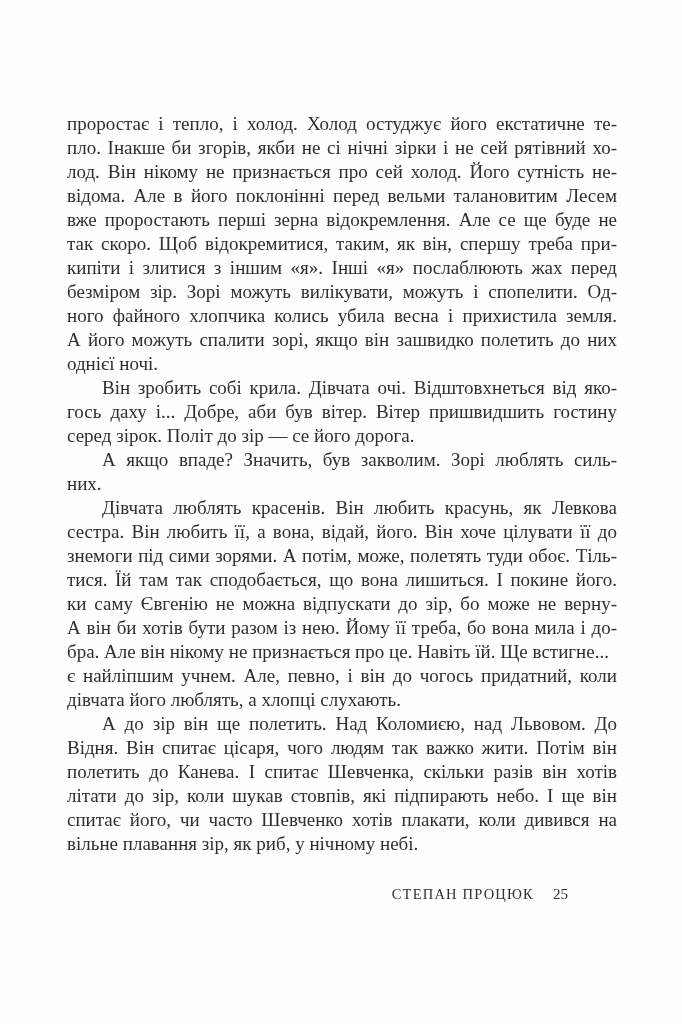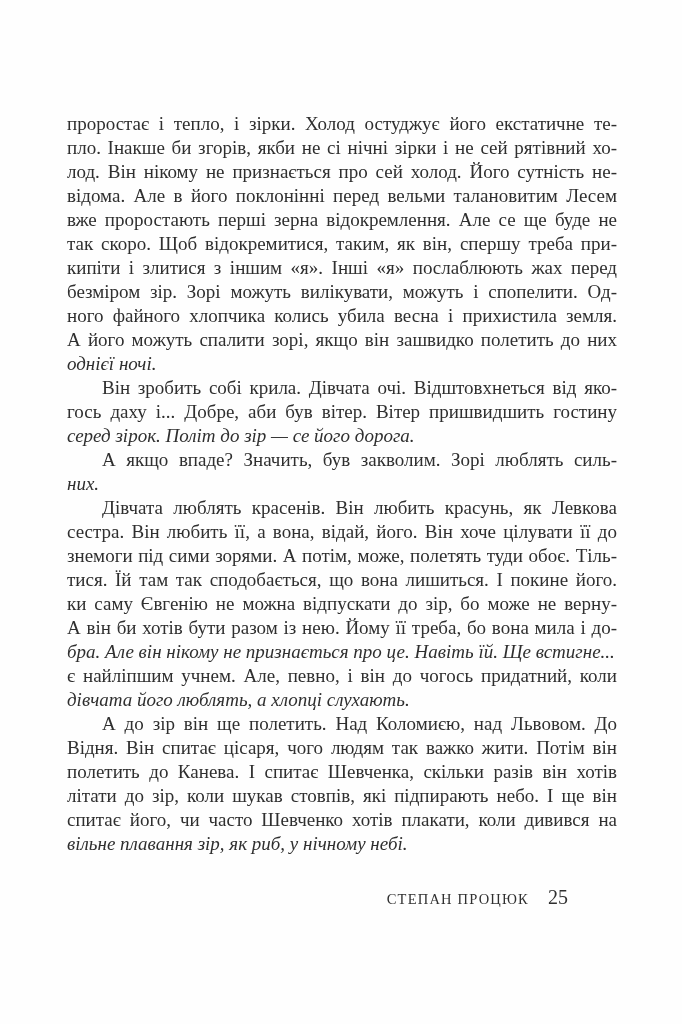--- a/index.html
+++ b/index.html
@@ -30,21 +30,20 @@
   .para { margin: 0; }
   .line {
     text-align: justify;
     text-align-last: justify;
     -moz-text-align-last: justify;
     height: 24px;
     overflow: visible;
   }
   .line.last {
     text-align-last: left;
-    font-style: italic;
     -moz-text-align-last: left;
   }
   .para.indent .line.first {
     text-indent: 35px;
   }
   .footer {
     width: 550px;
     margin-top: 30px;
     display: flex;
     justify-content: flex-end;
@@ -52,31 +51,31 @@
     gap: 19px;
     padding-right: 49px;
     box-sizing: border-box;
   }
   .footer .author {
     font-size: 14.5px;
     letter-spacing: 1.2px;
     color: #2f2f2f;
   }
   .footer .pagenum {
-    font-size: 20px;
+    font-size: 15px;
     color: #2f2f2f;
   }
 </style>
 </head>
 <body>
 
 <div class="page">
   <div class="text-block">
       <div class="para">
-        <div class="line first">проростає і тепло, і зірки. Холод остуджує його екстатичне те-</div>
+        <div class="line first">проростає і тепло, і холод. Холод остуджує його екстатичне те-</div>
         <div class="line">пло. Інакше би згорів, якби не сі нічні зірки і не сей рятівний хо-</div>
         <div class="line">лод. Він нікому не признається про сей холод. Його сутність не-</div>
         <div class="line">відома. Але в його поклонінні перед вельми талановитим Лесем</div>
         <div class="line">вже проростають перші зерна відокремлення. Але се ще буде не</div>
         <div class="line">так скоро. Щоб відокремитися, таким, як він, спершу треба при-</div>
         <div class="line">кипіти і злитися з іншим «я». Інші «я» послаблюють жах перед</div>
         <div class="line">безміром зір. Зорі можуть вилікувати, можуть і спопелити. Од-</div>
         <div class="line">ного файного хлопчика колись убила весна і прихистила земля.</div>
         <div class="line">А його можуть спалити зорі, якщо він зашвидко полетить до них</div>
         <div class="line last">однієї ночі.</div>

